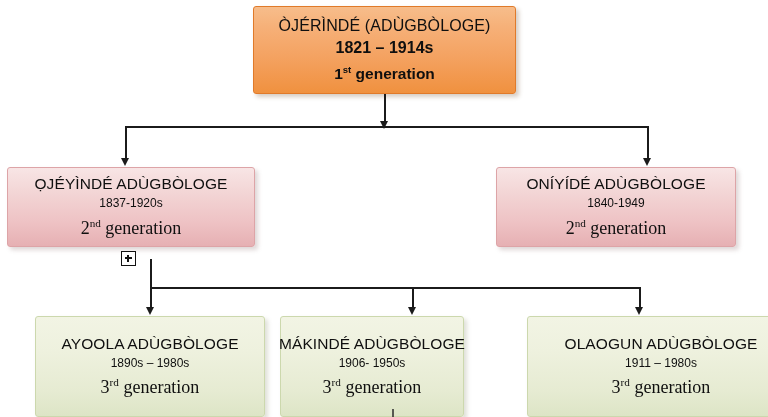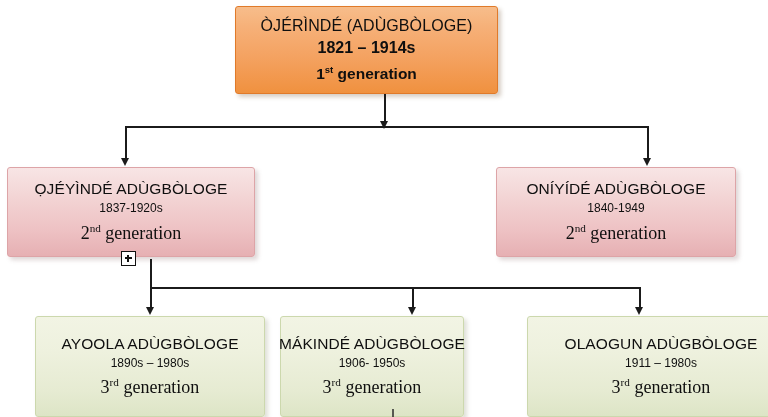--- a/index.html
+++ b/index.html
@@ -53,21 +53,21 @@
     white-space: nowrap;
   }
   .node .gen sup {
     font-size: 0.62em;
     vertical-align: super;
     line-height: 0;
   }
 
   
   .gen1 {
-    left: 235px;
+    left: 253px;
     top: 6px;
     width: 263px;
     height: 88px;
     background: linear-gradient(to bottom,
                 #f7bd8b 0%,
                 #f6b179 22%,
                 #f4a261 58%,
                 #f0913f 100%);
     border: 1.5px solid #e07a2a;
     box-shadow: 3px 3px 4px rgba(120,90,60,0.30);
@@ -76,21 +76,21 @@
   .gen1 .dates { font-weight: 700; font-size: 16px; }
   .gen1 .gen {
     font-family: "Liberation Sans", sans-serif;
     font-weight: 700;
     font-size: 15.5px;
   }
 
   
   .gen2 {
     top: 167px;
-    height: 90px;
+    height: 80px;
     background: linear-gradient(to bottom,
                 #f8e5e5 0%,
                 #f3d6d6 30%,
                 #eec2c4 70%,
                 #e6b0b3 100%);
     border: 1.5px solid #dda4a7;
     box-shadow: 3px 3px 4px rgba(140,110,110,0.28);
   }
   .gen2 .gen {
     font-family: Liberation Serif, serif;

